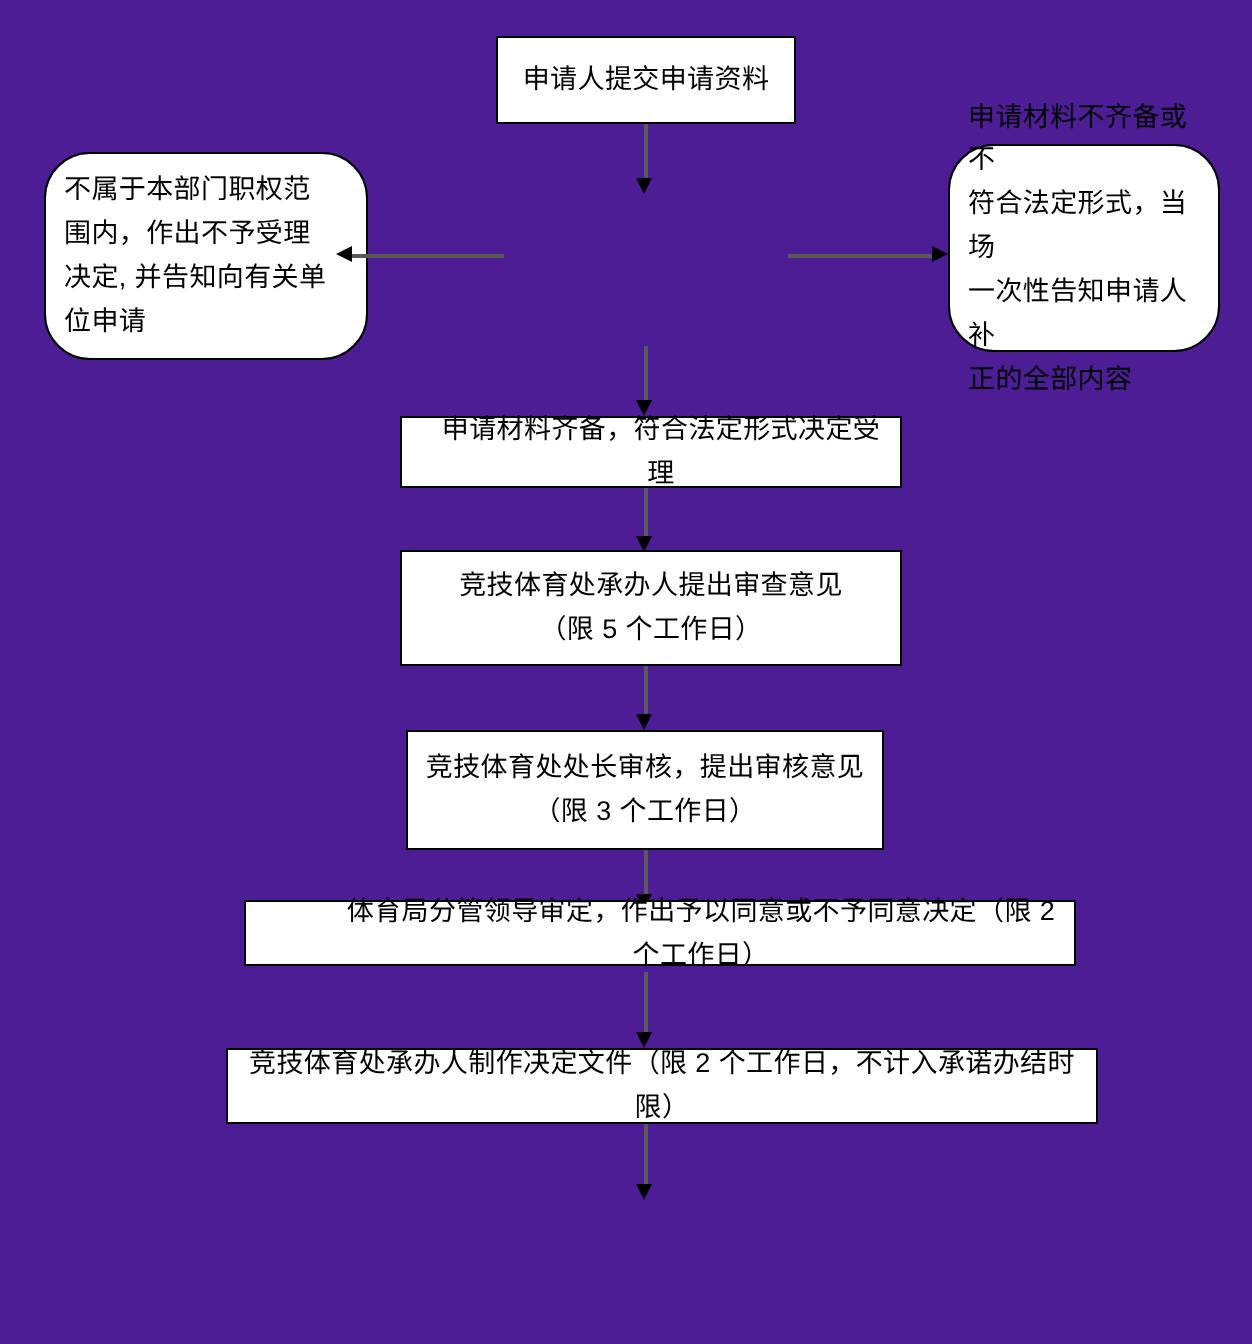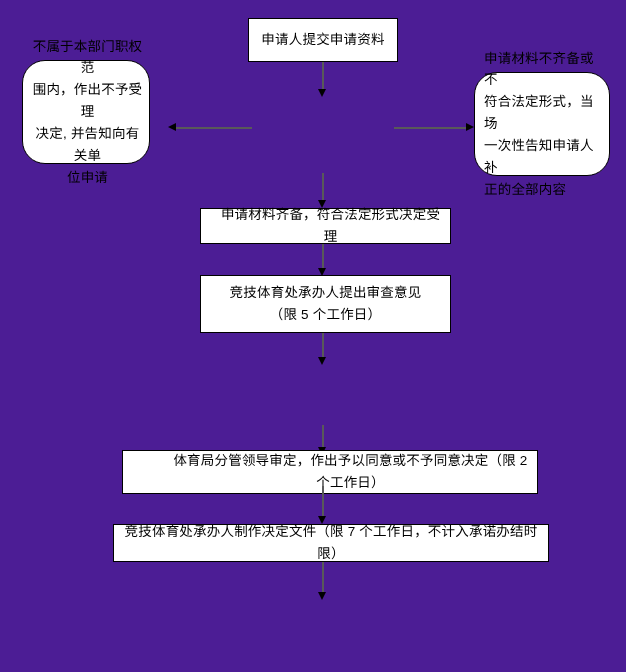--- a/index.html
+++ b/index.html
@@ -78,21 +78,21 @@
 <div id="flowchart">
 
   <div class="node" style="left:248px; top:18px; width:150px; height:44px;">
     <span>申请人提交申请资料</span>
   </div>
 
   <div class="conn-line vert" style="left:322px; top:62px; height:29px;"></div>
   <div class="arrow-head down" style="left:318px; top:89px;"></div>
 
 
-  <div class="node left-align" style="left:22px; top:60px; width:128px; height:104px;text-align:center;">
+  <div class="node left-align" style="left:22px; top:76px; width:162px; height:104px;">
     <span>不属于本部门职权范
 围内，作出不予受理
 决定, 并告知向有关单
 位申请</span>
   </div>
 
   <div class="conn-line horiz" style="left:176px; top:127px; width:76px;"></div>
   <div class="arrow-head left" style="left:168px; top:123px;"></div>
 
   <div class="node left-align" style="left:474px; top:72px; width:136px; height:104px;">
@@ -116,32 +116,36 @@
   <div class="arrow-head down" style="left:318px; top:268px;"></div>
 
   <div class="node" style="left:200px; top:275px; width:251px; height:58px;">
     <span>竞技体育处承办人提出审查意见
 （限 5 个工作日）</span>
   </div>
 
   <div class="conn-line vert" style="left:322px; top:333px; height:26px;"></div>
   <div class="arrow-head down" style="left:318px; top:357px;"></div>
 
+  <div class="node" style="left:203px; top:365px; width:239px; height:60px;">
+    <span>竞技体育处处长审核，提出审核意见
+（限 3 个工作日）</span>
+  </div>
 
   <div class="conn-line vert" style="left:322px; top:425px; height:24px;"></div>
   <div class="arrow-head down" style="left:318px; top:447px;"></div>
 
-  <div class="node" style="left:122px; top:450px; width:416px; height:44px;padding-left:47px;">
+  <div class="node" style="left:122px; top:450px; width:416px; height:33px;padding-left:47px;">
     <span>体育局分管领导审定，作出予以同意或不予同意决定（限 2 个工作日）</span>
   </div>
 
   <div class="conn-line vert" style="left:322px; top:486px; height:32px;"></div>
   <div class="arrow-head down" style="left:318px; top:516px;"></div>
 
   <div class="node" style="left:113px; top:524px; width:436px; height:38px;">
-    <span>竞技体育处承办人制作决定文件（限 7 个工作日，不计入承诺办结时限）</span>
+    <span>竞技体育处承办人制作决定文件（限 2 个工作日，不计入承诺办结时限）</span>
   </div>
 
   <div class="conn-line vert" style="left:322px; top:562px; height:32px;"></div>
   <div class="arrow-head down" style="left:318px; top:592px;"></div>
 
 
 </div>
 
 </body></html>

